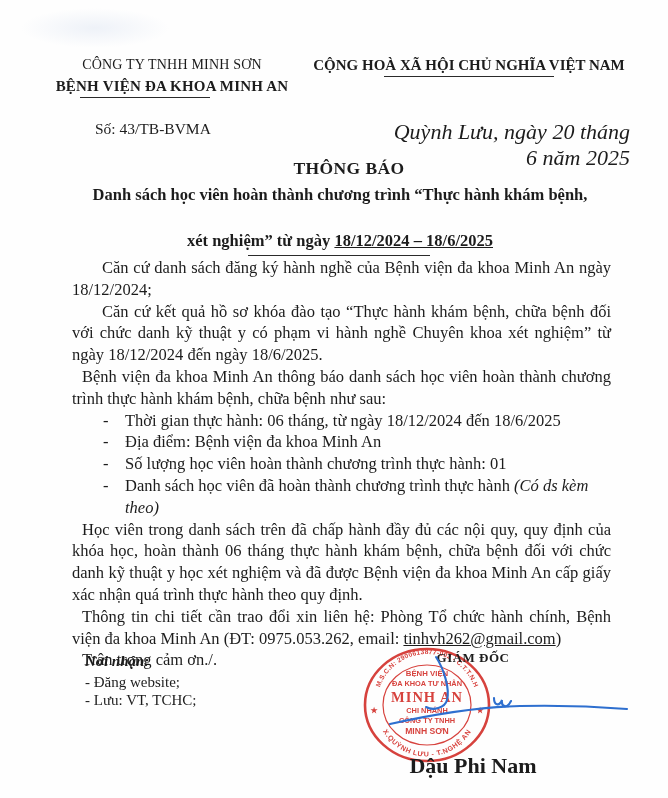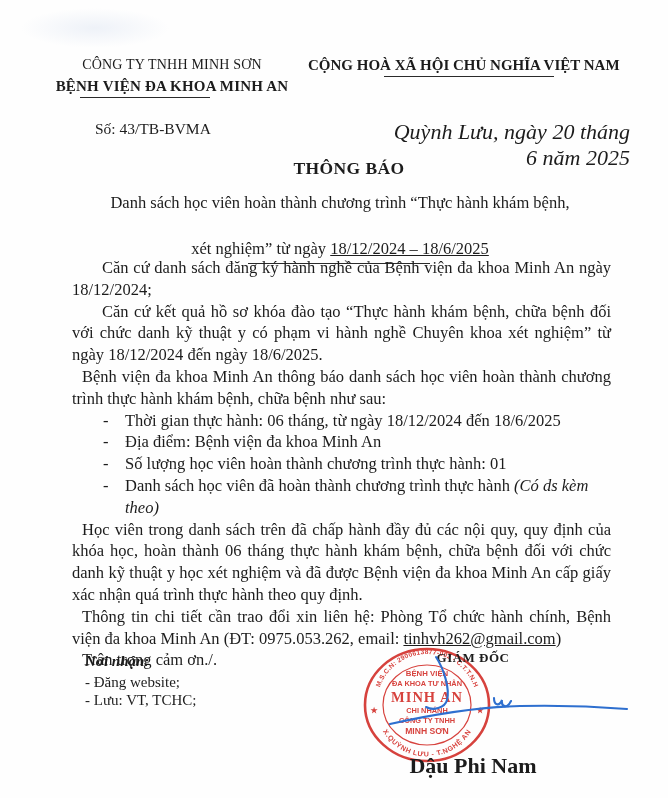--- a/index.html
+++ b/index.html
@@ -17,31 +17,31 @@
     pointer-events:none;
   }
   
   .hdr-left {
     position:absolute; top:57px; left:38px; width:268px; text-align:center;
   }
   .hdr-left .l1 { font-size:14px; letter-spacing:.2px; }
   .hdr-left .l2 { font-size:15px; font-weight:bold; margin-top:5px; letter-spacing:.2px; }
   .hdr-left .rule { width:130px; height:0; border-top:1.6px solid #2a2a2a; margin:2px auto 0 42px; }
   .hdr-right {
-    position:absolute; top:57px; left:308px; width:322px; 
+    position:absolute; top:57px; left:308px; width:322px; text-align:center;
   }
   .hdr-right .l1 { font-size:15px; font-weight:bold; }
   .hdr-right .l2 { font-size:15.5px; font-weight:bold; margin-top:4px; }
   .hdr-right .rule { width:170px; height:0; border-top:1.6px solid #2a2a2a; margin:2px auto 0; }
   .doc-number { position:absolute; top:120px; left:95px; font-size:15.5px; }
   .place-date { position:absolute; top:119px; left:385px; width:245px; font-size:22px; font-style:italic; text-align:right; }
   
   .title-block { position:absolute; top:158px; left:40px; width:600px; text-align:center; }
   .title-block .h { font-size:17.5px; font-weight:bold; letter-spacing:.4px; text-indent:18px; }
-  .title-block .sub { font-size:16.5px; font-weight:normal; line-height:23px; margin-top:12px; }
+  .title-block .sub { font-size:16.5px; font-weight:bold; line-height:23px; margin-top:4px; }
   .title-block .u-dates { text-decoration:underline; }
   .title-block .rule { width:182px; height:0; border-top:1.6px solid #2a2a2a; margin:3px auto 0 208px; }
   
   .body-text {
     position:absolute; top:257px; left:72px; width:539px;
     font-size:16.5px; line-height:21.8px; text-align:justify;
   }
   .body-text p.ind30 { text-indent:30px; }
   .body-text p.ind10 { text-indent:10px; }
   .li { display:flex; padding-left:31px; text-align:left; }

